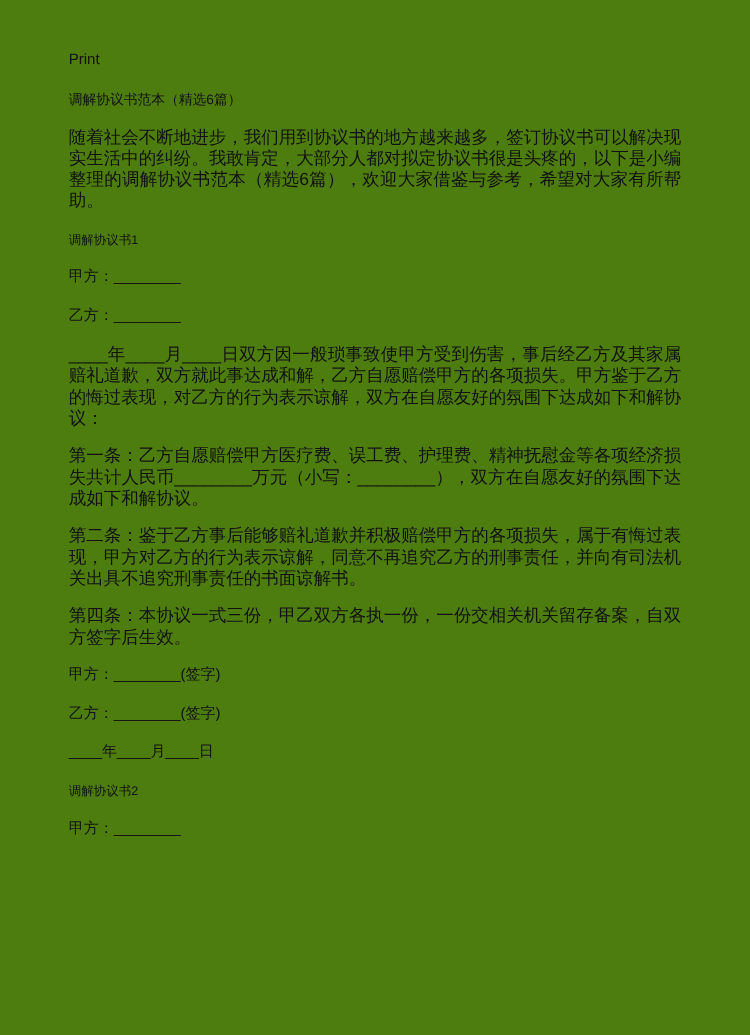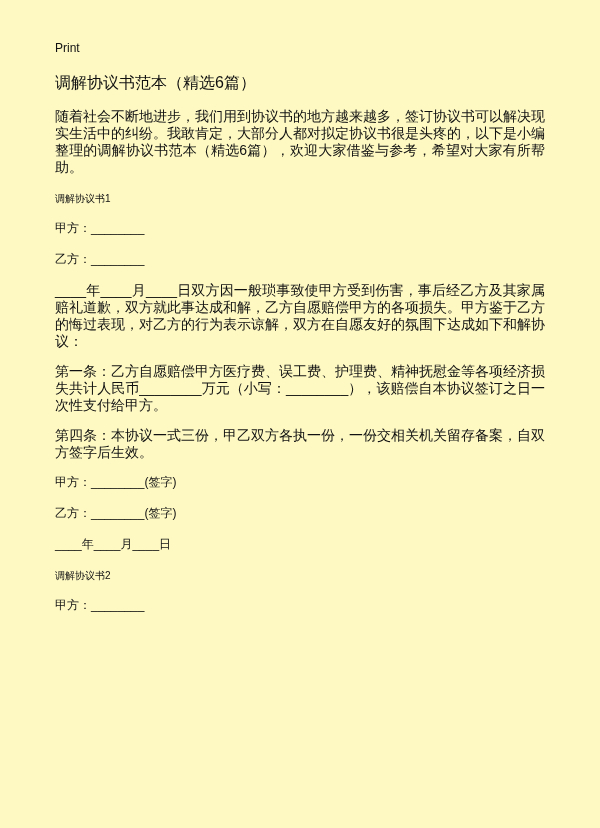--- a/index.html
+++ b/index.html
@@ -5,42 +5,42 @@
   html, body {
     margin: 0;
     padding: 0;
     background: #ffffff;
   }
   .page {
     position: relative;
     width: 600px;
     height: 828px;
     box-sizing: border-box;
-    background: #fef9c3;
+    background: #4d7c0f;
     color: #111111;
     font-family: "Liberation Sans", "DejaVu Sans", sans-serif;
     padding: 38px 55px 20px 55px;
     overflow: hidden;
   }
   .print-label {
     font-size: 12px;
     color: #111;
     margin-bottom: 18px;
     cursor: pointer;
     display: inline-block;
   }
   .doc-title {
     font-size: 18px;
     font-weight: bold;
     text-align: center;
     margin: 6px 0 18px 0;
     letter-spacing: 0.5px;
   }
   .subtitle {
-    font-size: 16px;
+    font-size: 11px;
     margin: 0 0 14px 0;
   }
   p.body-par {
     font-size: 14px;
     line-height: 17px;
     margin: 0 0 13px 0;
     text-align: justify;
     text-justify: inter-ideograph;
   }
   h2.section-heading {
@@ -67,22 +67,23 @@
   <p class="body-par">随着社会不断地进步，我们用到协议书的地方越来越多，签订协议书可以解决现实生活中的纠纷。我敢肯定，大部分人都对拟定协议书很是头疼的，以下是小编整理的调解协议书范本（精选6篇），欢迎大家借鉴与参考，希望对大家有所帮助。</p>
 
   <h2 class="section-heading">调解协议书1</h2>
 
   <p class="field-line">甲方：________</p>
 
   <p class="field-line">乙方：________</p>
 
   <p class="body-par">____年____月____日双方因一般琐事致使甲方受到伤害，事后经乙方及其家属赔礼道歉，双方就此事达成和解，乙方自愿赔偿甲方的各项损失。甲方鉴于乙方的悔过表现，对乙方的行为表示谅解，双方在自愿友好的氛围下达成如下和解协议：</p>
 
-  <p class="body-par">第一条：乙方自愿赔偿甲方医疗费、误工费、护理费、精神抚慰金等各项经济损失共计人民币________万元（小写：________），该赔偿自本协议签订之日一次性支付给甲方。</p>
+  <p class="body-par">第一条：乙方自愿赔偿甲方医疗费、误工费、护理费、精神抚慰金等各项经济损失共计人民币________万元（小写：________），双方在自愿友好的氛围下达成如下和解协议。</p>
 
+  <p class="body-par">第二条：鉴于乙方事后能够赔礼道歉并积极赔偿甲方的各项损失，属于有悔过表现，甲方对乙方的行为表示谅解，同意不再追究乙方的刑事责任，并向有司法机关出具不追究刑事责任的书面谅解书。</p>
 
 
   <p class="body-par">第四条：本协议一式三份，甲乙双方各执一份，一份交相关机关留存备案，自双方签字后生效。</p>
 
   <p class="field-line">甲方：________(签字)</p>
 
   <p class="field-line">乙方：________(签字)</p>
 
   <p class="field-line">____年____月____日</p>
 

